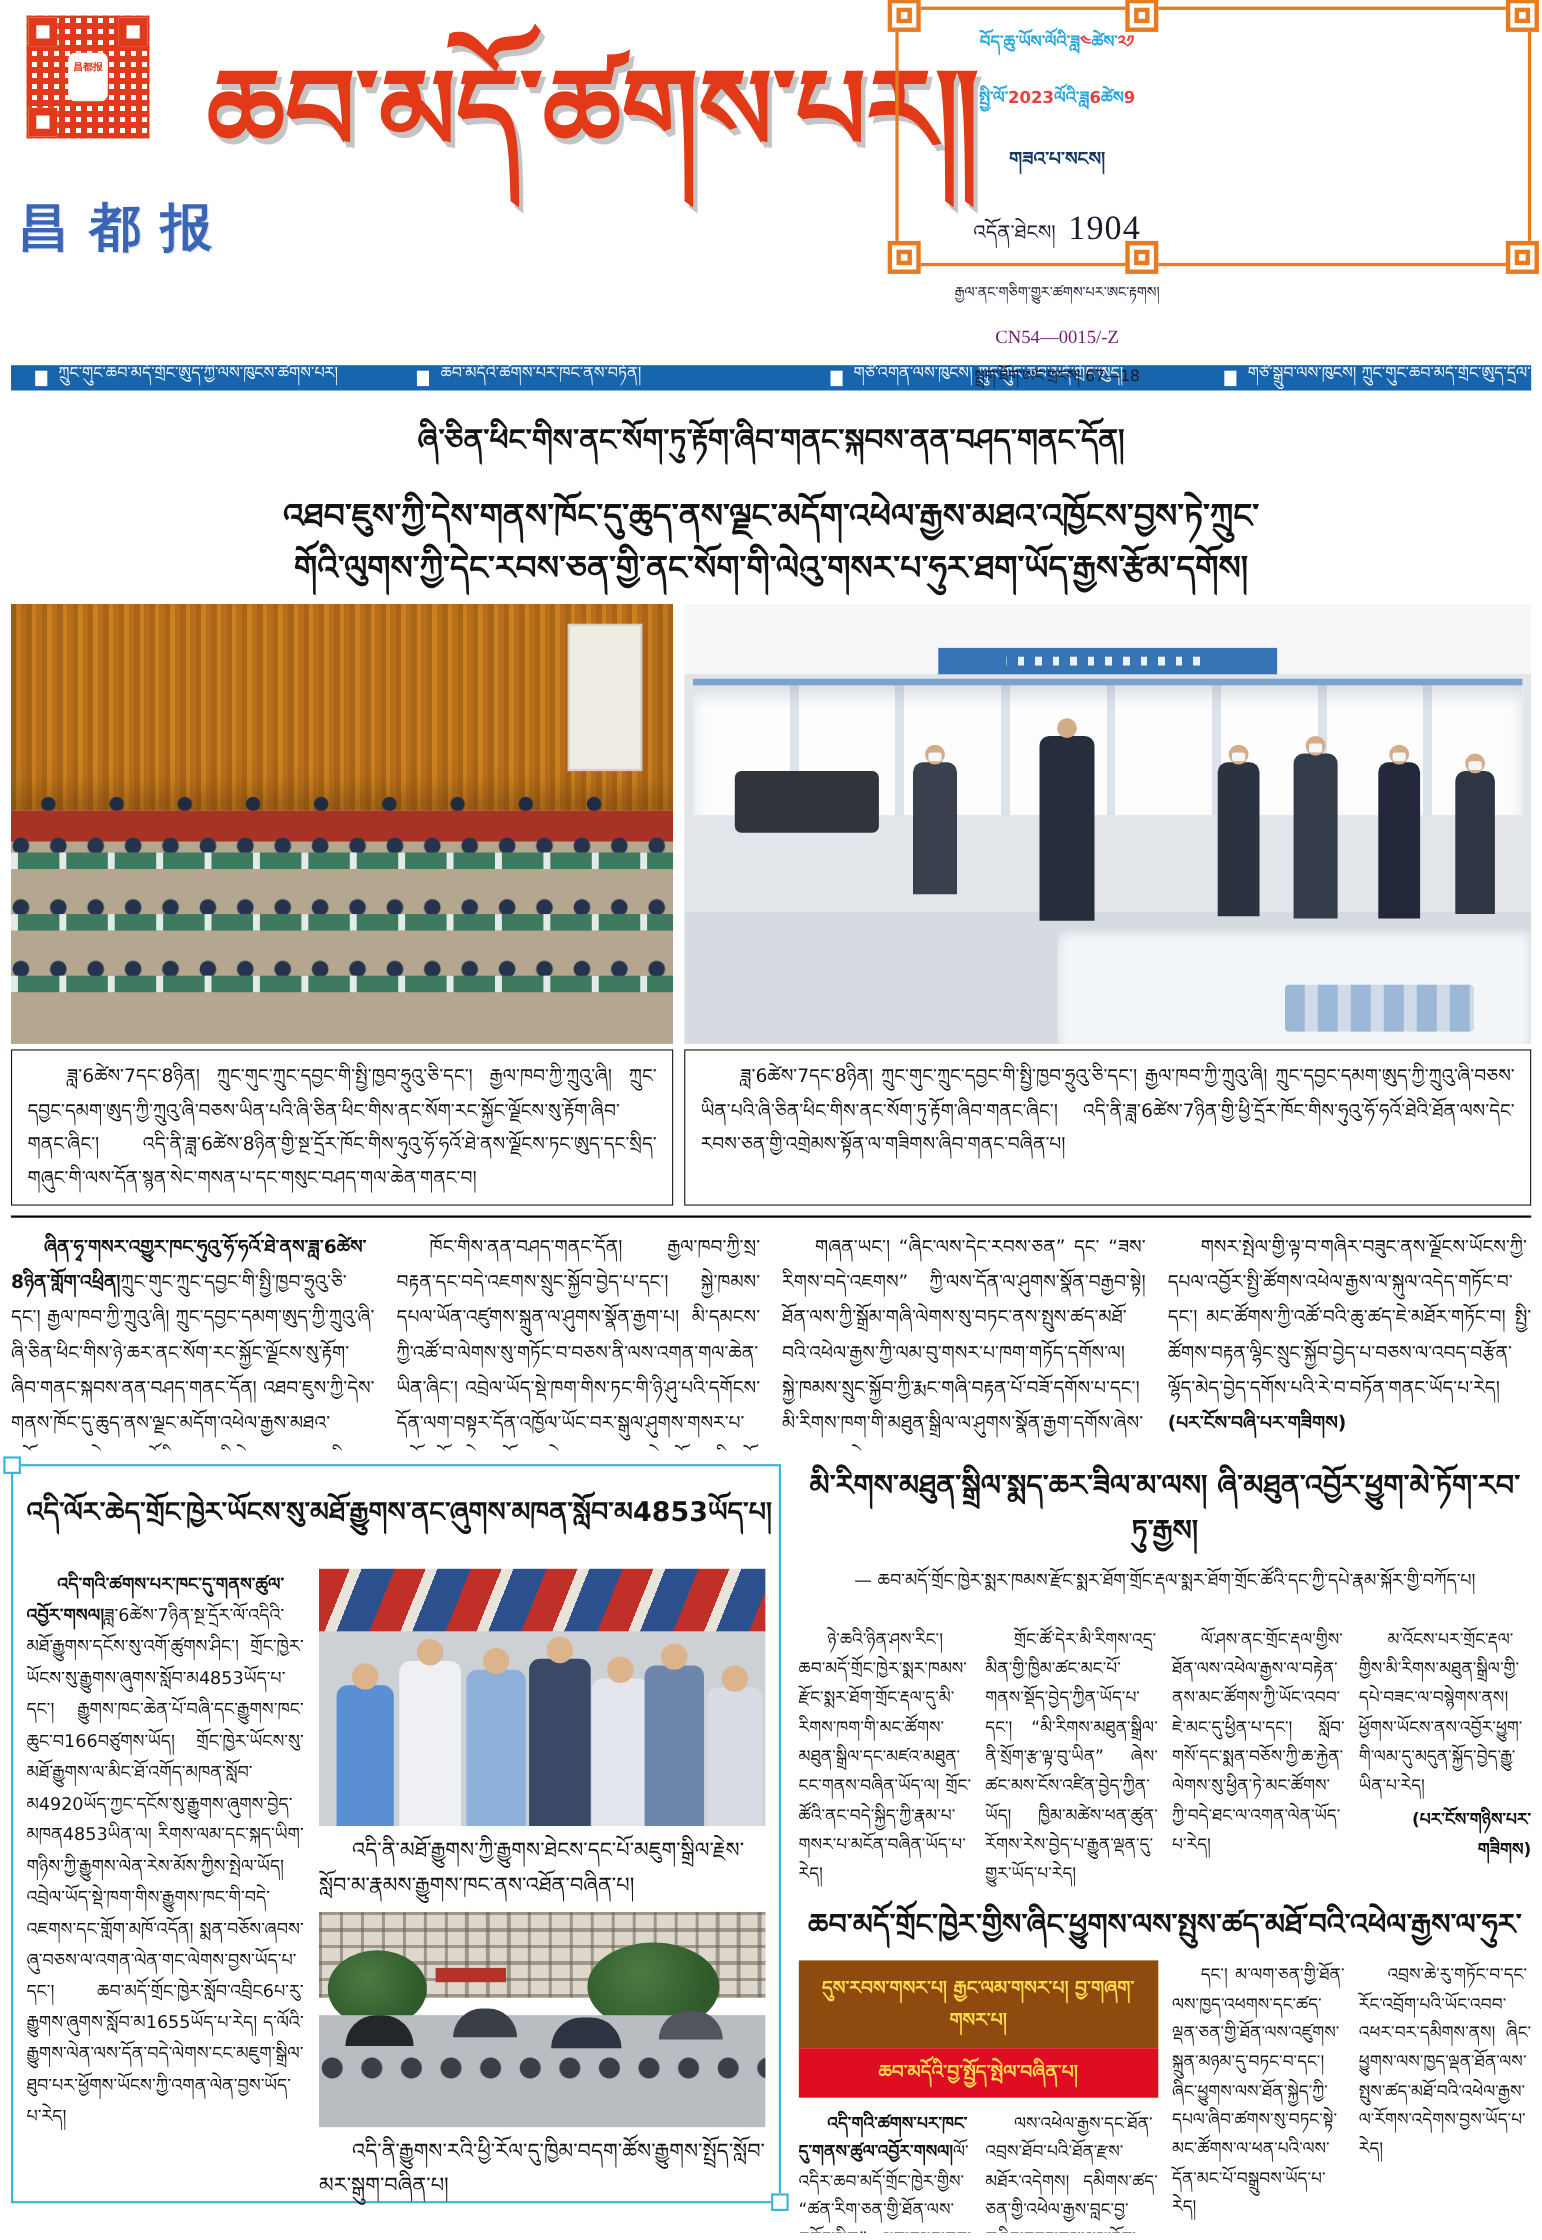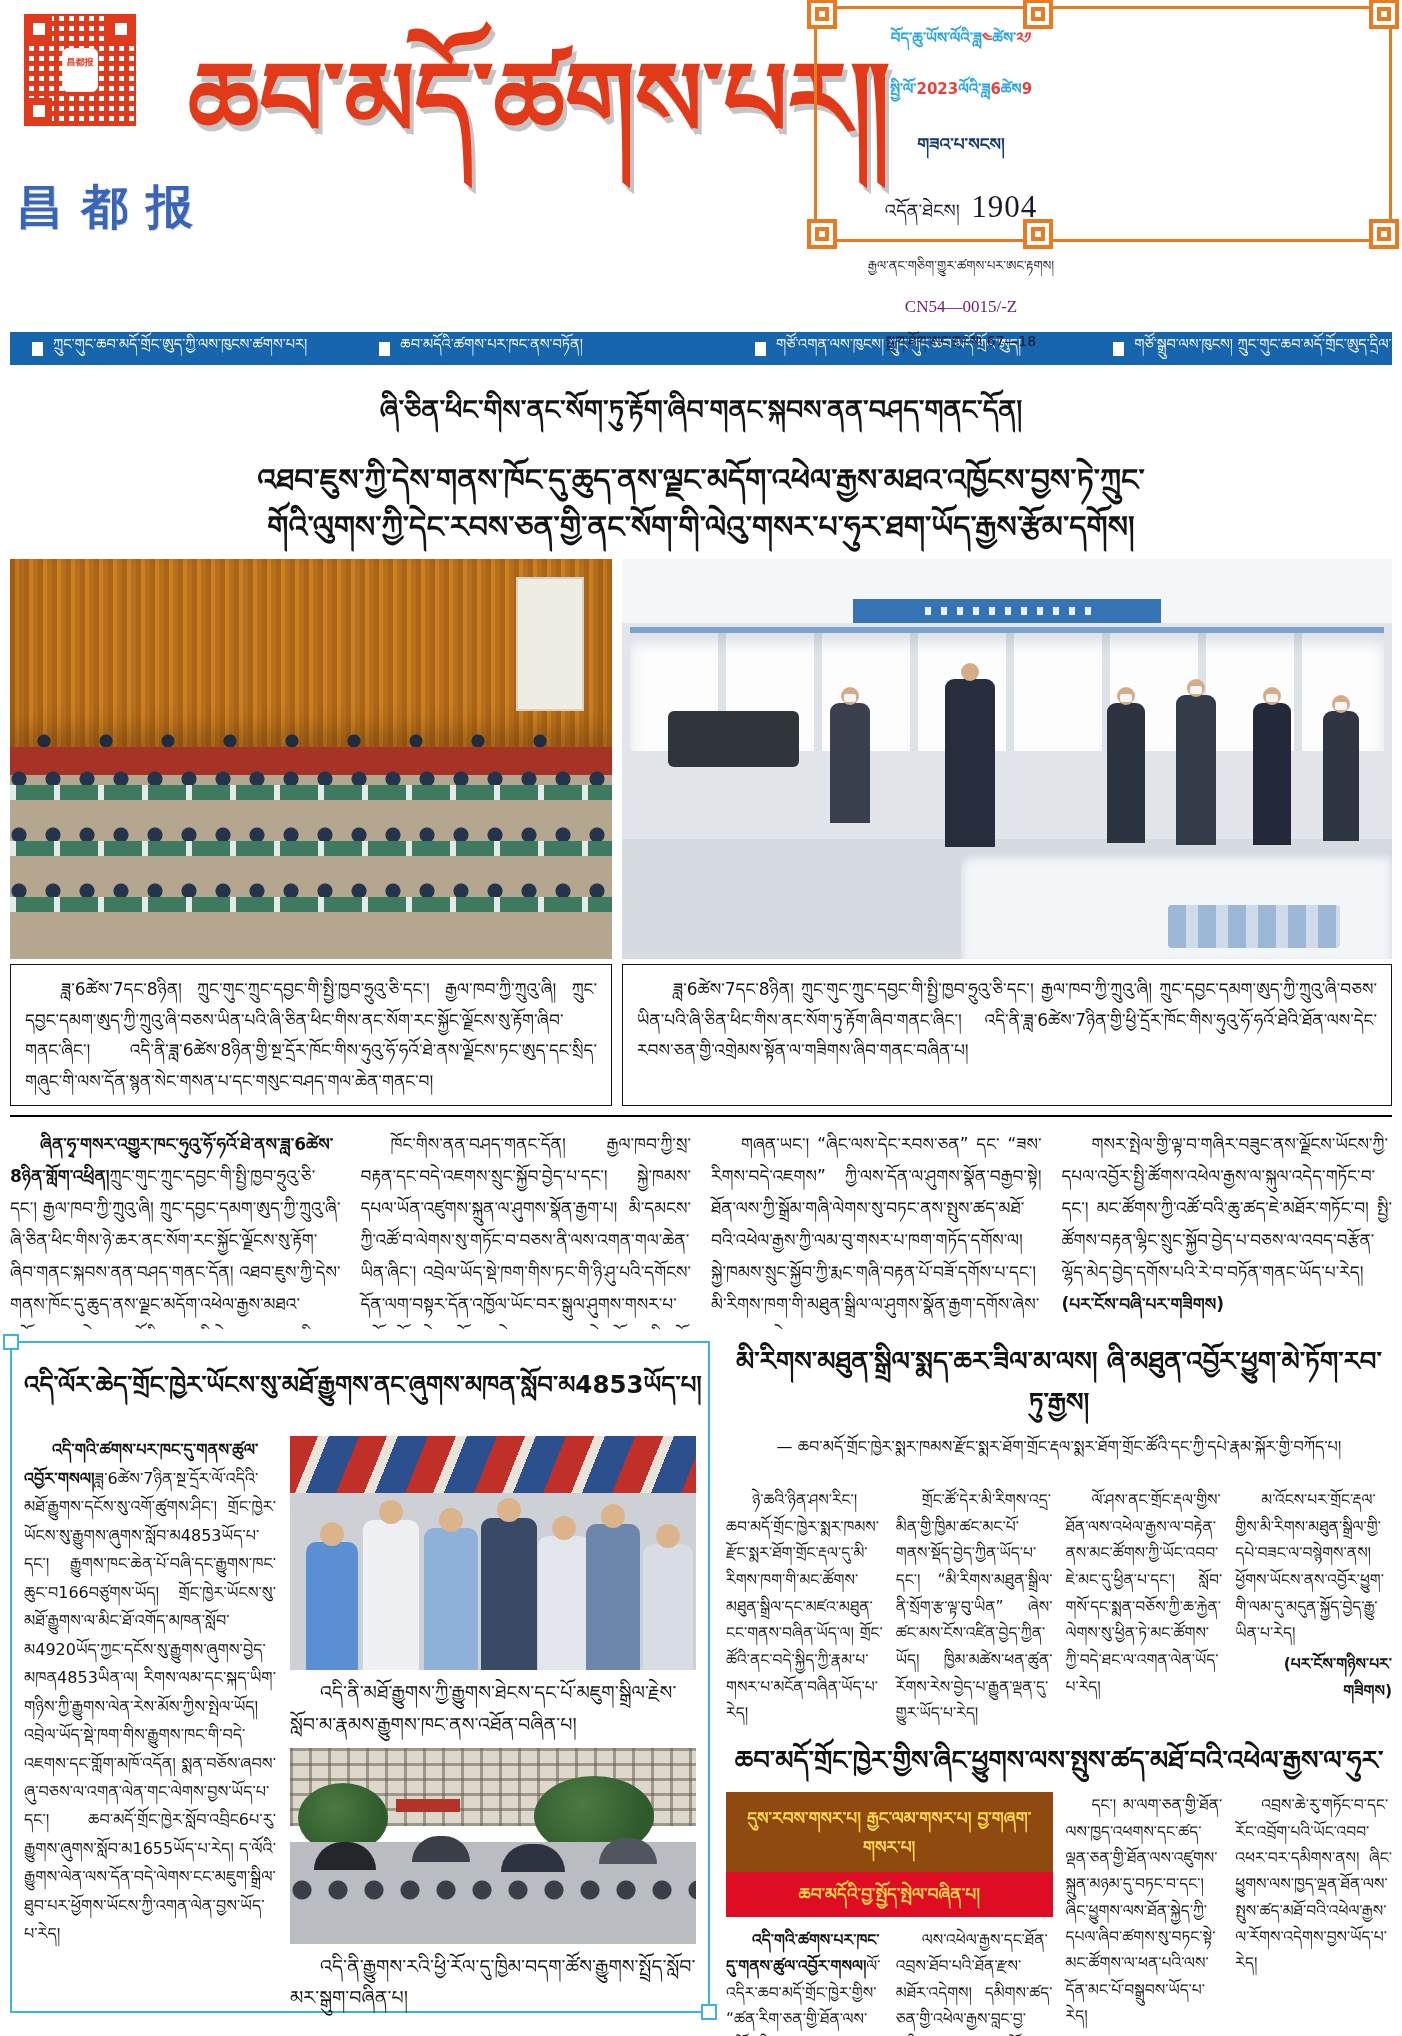--- a/index.html
+++ b/index.html
@@ -36,21 +36,21 @@
   .i-line1 .num, .i-line2 .num { color:#e8403d; }
   .i-line2 { font-size:15px; color:#2aa7e0; font-weight:bold; margin-top:9px; }
   .i-week { font-size:17px; color:#143a66; margin-top:11px; font-weight:bold; }
   .i-issue { margin-top:16px; font-size:18px; color:#1a1a2e; }
   .i-issue .issue-no { font-family:"Liberation Serif","DejaVu Serif",serif; font-size:31px; letter-spacing:1px; }
   .i-unified { margin-top:10px; font-size:13px; color:#1a1a2e; }
   .i-cn { margin-top:9px; font-size:17px; font-family:"Liberation Serif","DejaVu Serif",serif; color:#701a75; }
   .i-postal { margin-top:8px; font-size:14px; color:#1a1a2e; }
 
   
-  .blue-bar { height:33px; background:#1765ad; display:flex; align-items:center; color:#fff; font-size:14.5px; white-space:nowrap; }
+  .blue-bar { height:23px; background:#1765ad; display:flex; align-items:center; color:#fff; font-size:14.5px; white-space:nowrap; }
   .bar-item { display:flex; align-items:center; }
   .bar-item .bullet { width:11px; height:14px; background:#fff; margin-right:10px; }
   .bi-1 { margin-left:22px; } .bi-2 { margin-left:72px; } .bi-3 { margin-left:172px; } .bi-4 { margin-left:92px; }
 
   
   .kicker { margin-top:14px; text-align:center; font-size:27px; font-weight:bold; }
   .main-headline { text-align:center; font-size:30px; font-weight:bold; line-height:1.5; margin-top:2px; }
 
   
   .photo-row { display:flex; gap:10px; margin-top:10px; height:400px; }

